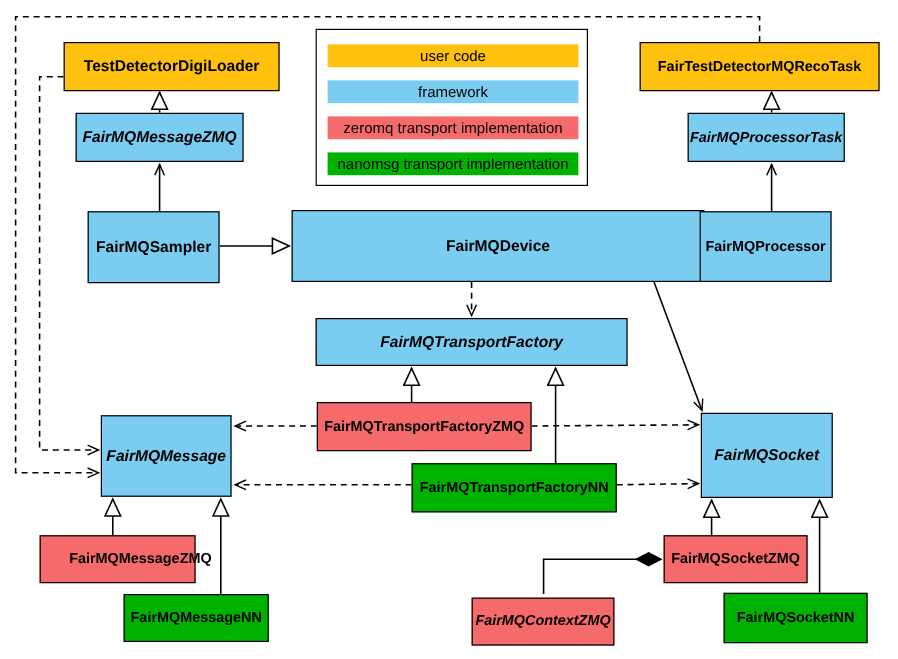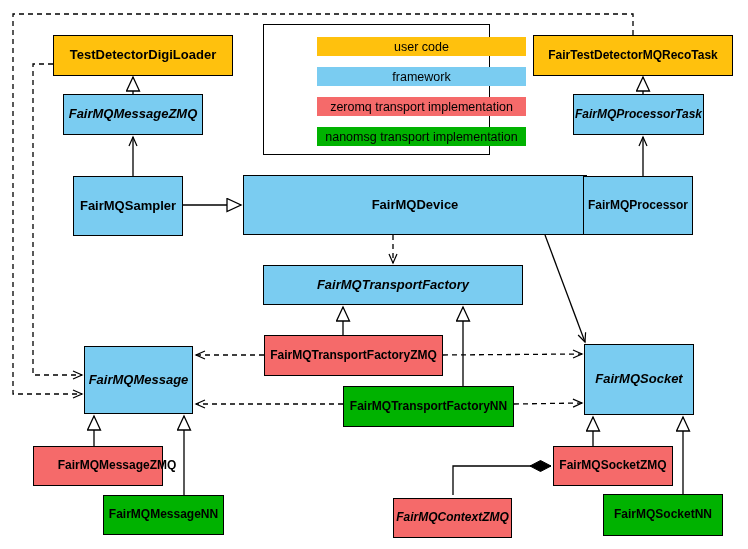--- a/index.html
+++ b/index.html
@@ -18,21 +18,21 @@
   .cat-zeromq{background:#F56A6A;}
   .cat-nanomsg{background:#00B200;}
   .small{font-size:12px;}
   #legend{
     position:absolute;left:263px;top:24px;width:227px;height:131px;
     box-sizing:border-box;border:1.5px solid #000;background:#fff;
   }
   .legend-bar{
     position:absolute;left:9px;width:209px;height:19px;
     display:flex;align-items:center;justify-content:center;
-    font-size:12.5px;color:#000;margin-left:44px;
+    font-size:12.5px;color:#000;
   }
   #edges{position:absolute;left:0;top:0;width:748px;height:549px;pointer-events:none;}
 </style>
 </head>
 <body>
 
 <div id="stage">
 
   <svg id="edges" width="748" height="549" viewBox="0 0 748 549" xmlns="http://www.w3.org/2000/svg">
     <defs>

